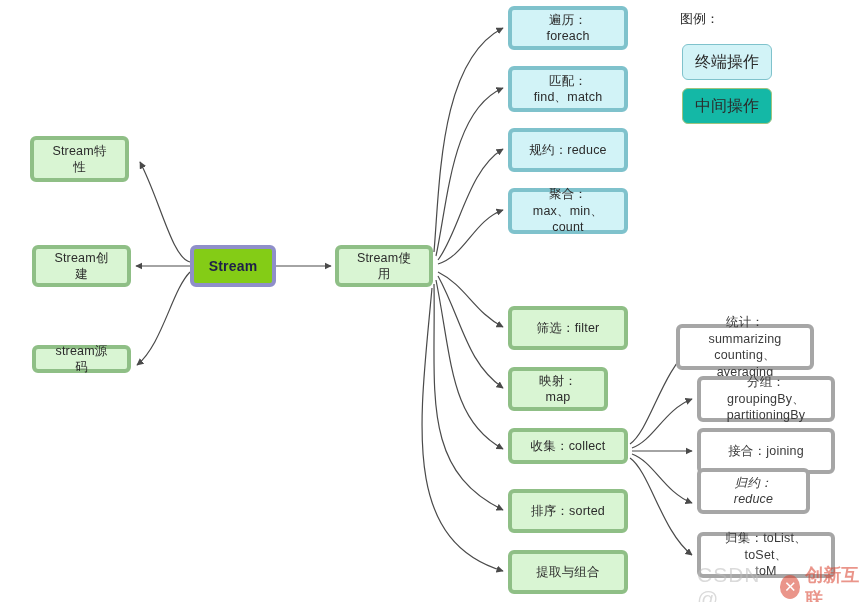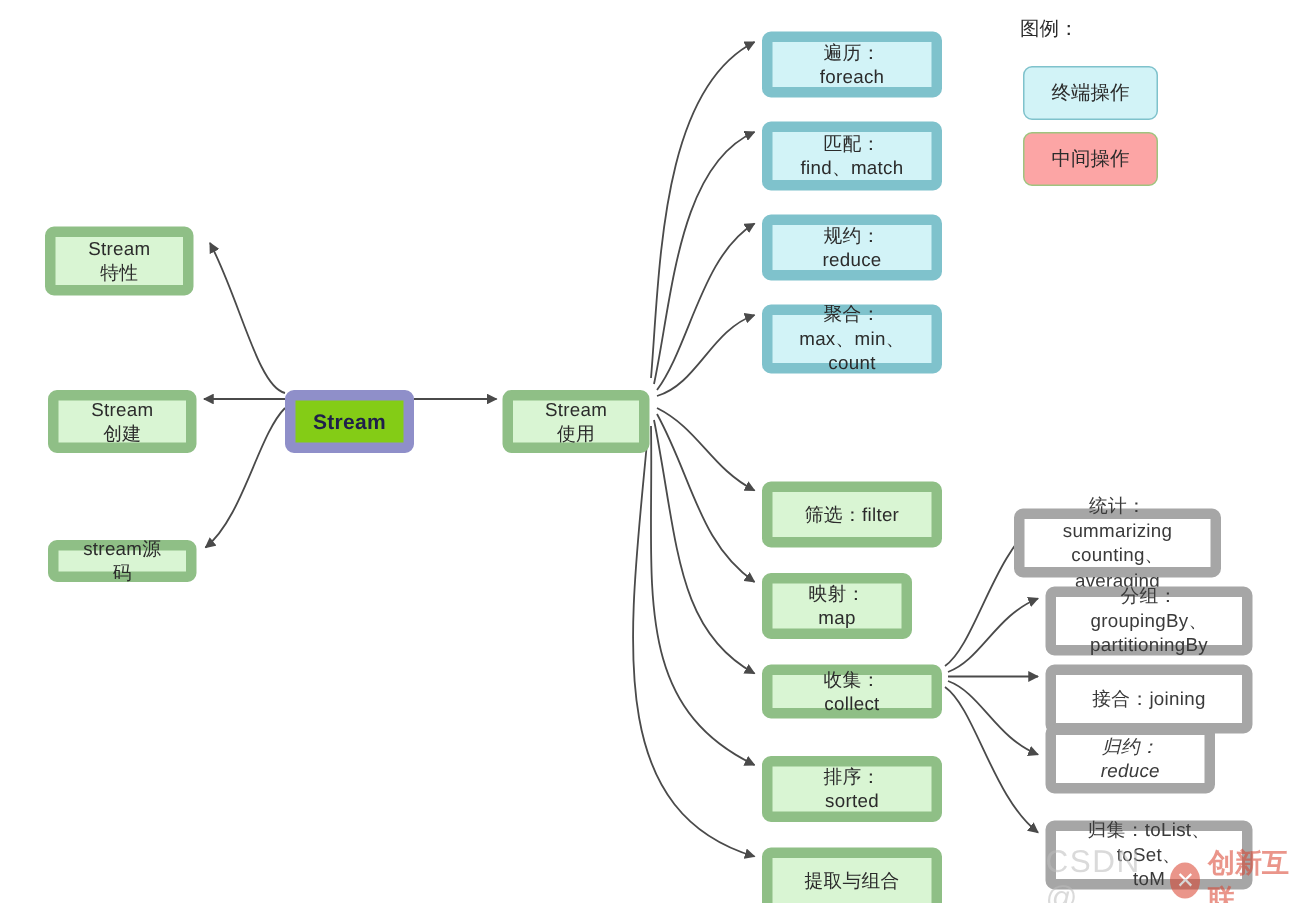--- a/index.html
+++ b/index.html
@@ -22,28 +22,27 @@
     pointer-events: none;
   }
   .node {
     position: absolute;
     box-sizing: border-box;
     display: flex;
     align-items: center;
     justify-content: center;
     text-align: center;
     border-radius: 6px;
-    border: 7px solid #701a75;
+    border: 4px solid #701a75;
     font-size: 12.5px;
     line-height: 1.32;
     color: #2b2b2b;
     letter-spacing: 0.2px;
     padding: 2px 16px;
     white-space: pre-line;
-    margin-top: 15px;
   }
   .node-green {
     background: #d9f5d3;
     border-color: #8fbf86;
   }
   .node-blue {
     background: #d2f3f7;
     border-color: #7fc2cc;
   }
   .node-root {
@@ -63,29 +62,29 @@
     font-size: 13px;
     color: #2b2b2b;
   }
   .legend-box {
     position: absolute;
     box-sizing: border-box;
     display: flex;
     align-items: center;
     justify-content: center;
     border-radius: 6px;
-    font-size: 13px;
+    font-size: 16px;
     color: #2b2b2b;
   }
   .legend-terminal {
     background: #d2f3f7;
     border: 1px solid #7fc2cc;
   }
   .legend-intermediate {
-    background: #fca5a5;
+    background: #14b8a6;
     border: 1px solid #9fc47f;
   }
   #watermark {
     position: absolute;
     left: 697px;
     top: 563px;
     display: flex;
     align-items: center;
     gap: 5px;
     opacity: 0.55;

